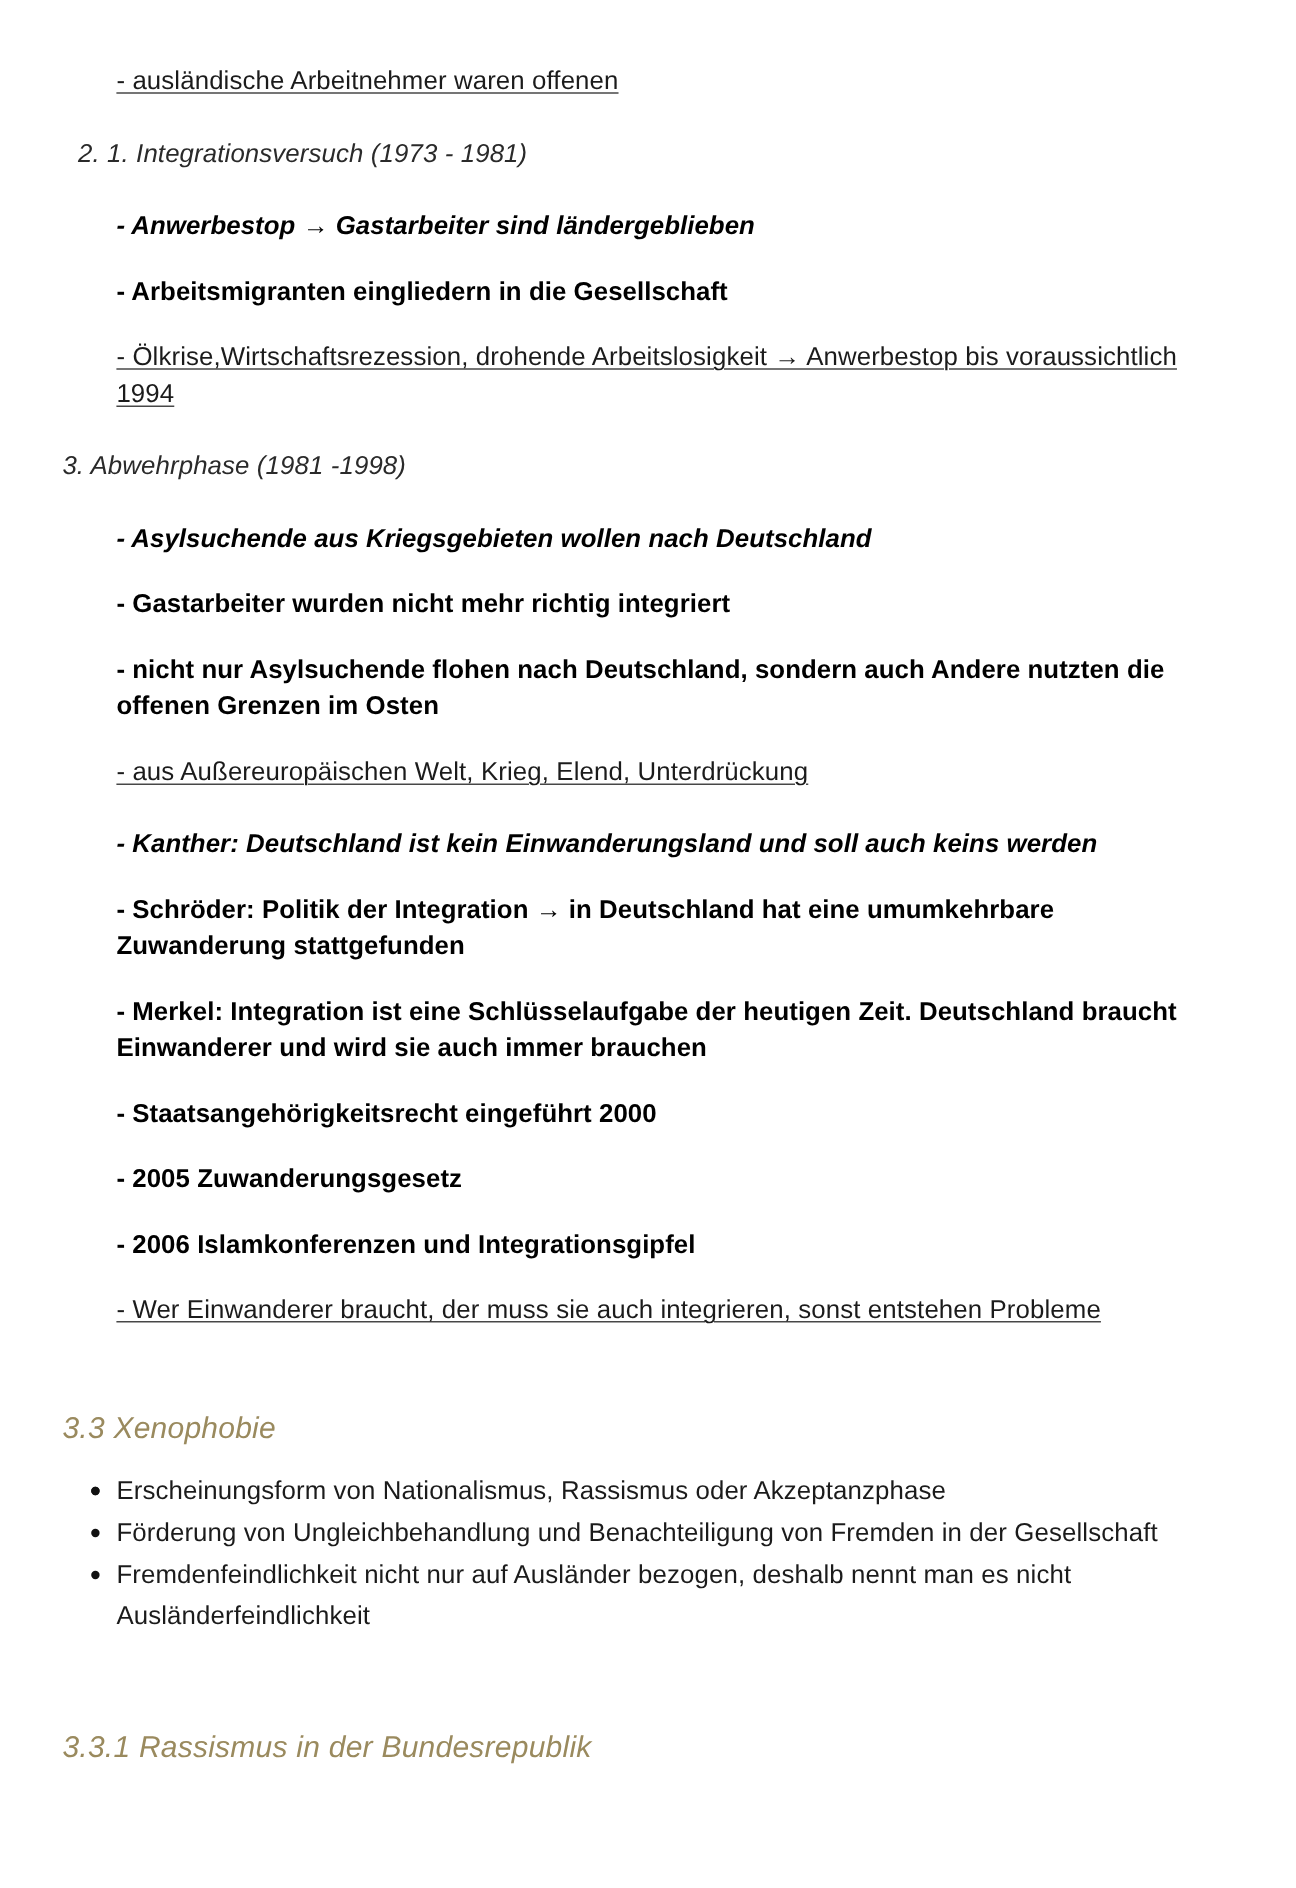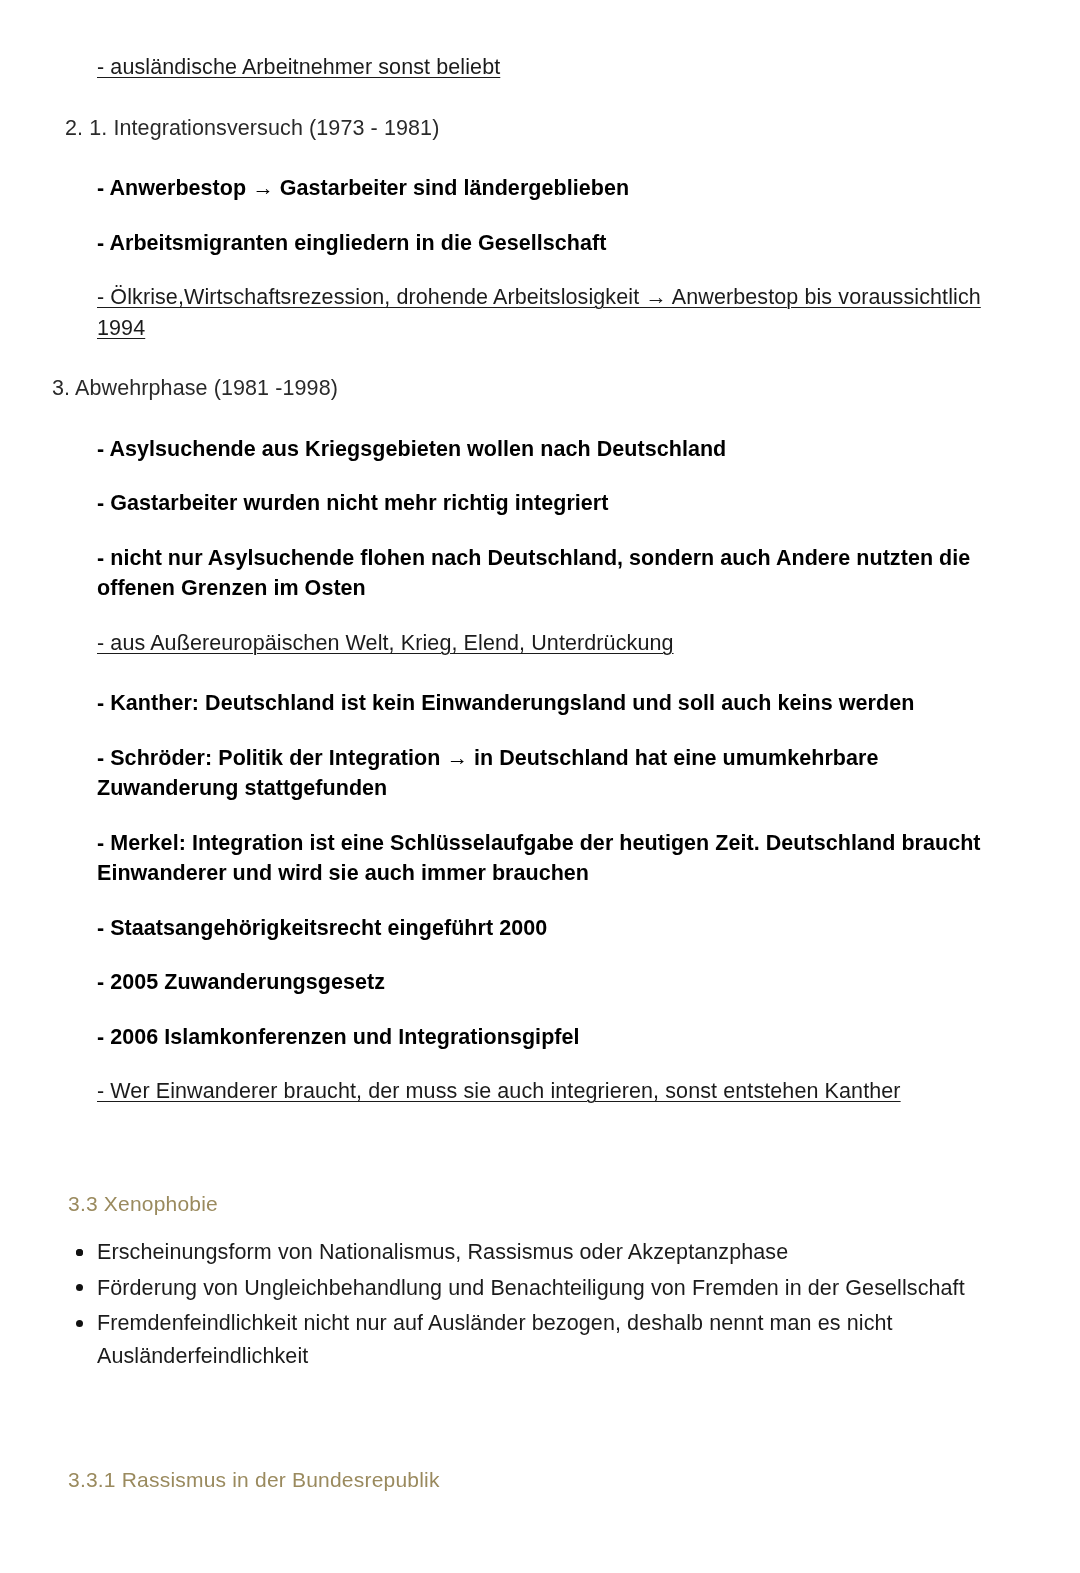--- a/index.html
+++ b/index.html
@@ -54,32 +54,33 @@
     color: #2a2a2a;
   }
 
   
   .ind-0  { margin-left: 0px; }
   .ind-1  { margin-left: 13px; }
   .ind-2  { margin-left: 45px; }
 
   
   .gap-sm { margin-top: 24px; }
-  .gap-md { margin-top: 30px; }
+  .gap-md { margin-top: 30px; font-style: italic; }
 
   .block-wrap { max-width: 952px; }
   .block-wrap-narrow { max-width: 920px; }
 
   
   .section-heading {
-    font-size: 21px;
+    font-size: 25px;
     font-weight: 400;
     letter-spacing: 0.2px;
     line-height: 1.4;
-    margin: 16px;
+    margin: 0;
+    font-style: italic;
   }
 
   
   ul.bullets {
     list-style: none;
     margin: 18px 0 0 0;
     padding: 0;
     max-width: 930px;
   }
   ul.bullets li {
@@ -103,21 +104,21 @@
   }
 
   .spacer-1 { height: 66px; }
   .spacer-2 { height: 74px; }
 </style>
 </head>
 <body style="background: rgb(255, 255, 255);">
 
 <div class="page">
 
-  <p class="line note ind-2 block-wrap">- ausländische Arbeitnehmer sonst beliebt</p>
+  <p class="line note ind-2 block-wrap">- ausländische Arbeitnehmer waren offenen</p>
 
   <p class="line phase ind-1 gap-md">2. 1. Integrationsversuch (1973 - 1981)</p>
 
   <p class="line bold-item ind-2 gap-md block-wrap">- Anwerbestop → Gastarbeiter sind ländergeblieben</p>
 
   <p class="line bold-item ind-2 gap-sm block-wrap">- Arbeitsmigranten eingliedern in die Gesellschaft</p>
 
   <p class="line note ind-2 gap-sm block-wrap-narrow">- Ölkrise,Wirtschaftsrezession, drohende Arbeitslosigkeit → Anwerbestop bis voraussichtlich 1994</p>
 
   <p class="line phase ind-0 gap-md">3. Abwehrphase (1981 -1998)</p>
@@ -136,21 +137,21 @@
   <p class="line bold-item ind-2 gap-sm block-wrap">- Schröder: Politik der Integration → in Deutschland hat eine umumkehrbare Zuwanderung stattgefunden</p>
 
   <p class="line bold-item ind-2 gap-sm block-wrap">- Merkel: Integration ist eine Schlüsselaufgabe der heutigen Zeit. Deutschland braucht Einwanderer und wird sie auch immer brauchen</p>
 
   <p class="line bold-item ind-2 gap-sm block-wrap">- Staatsangehörigkeitsrecht eingeführt 2000</p>
 
   <p class="line bold-item ind-2 gap-sm block-wrap">- 2005 Zuwanderungsgesetz</p>
 
   <p class="line bold-item ind-2 gap-sm block-wrap">- 2006 Islamkonferenzen und Integrationsgipfel</p>
 
-  <p class="line note ind-2 gap-sm block-wrap">- Wer Einwanderer braucht, der muss sie auch integrieren, sonst entstehen Kanther</p>
+  <p class="line note ind-2 gap-sm block-wrap">- Wer Einwanderer braucht, der muss sie auch integrieren, sonst entstehen Probleme</p>
 
   <div class="spacer-1"></div>
 
   <p class="section-heading" style="color: rgb(154, 138, 94);">3.3 Xenophobie</p>
 
   <ul class="bullets">
     <li>
       <span class="dot"></span>
     </li>
     <li>

